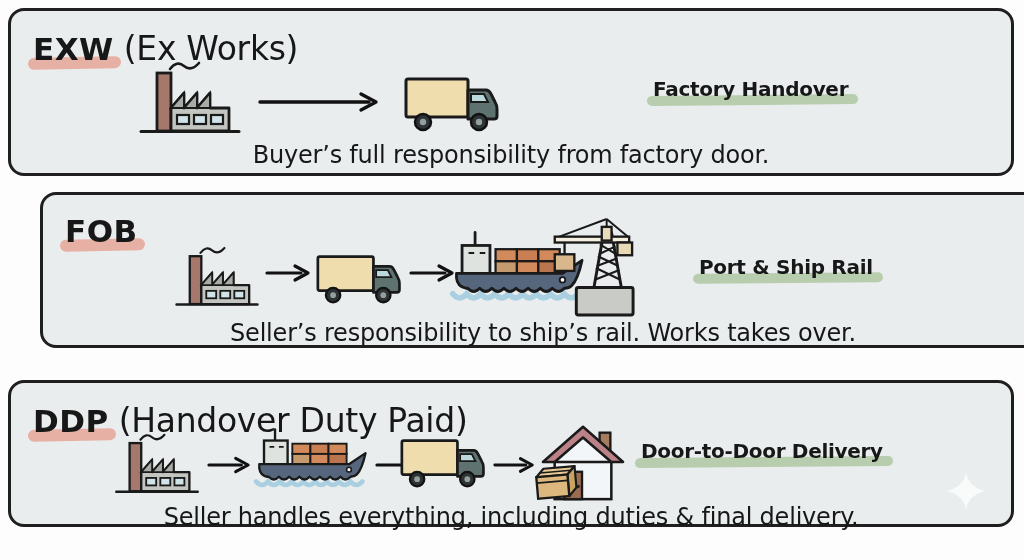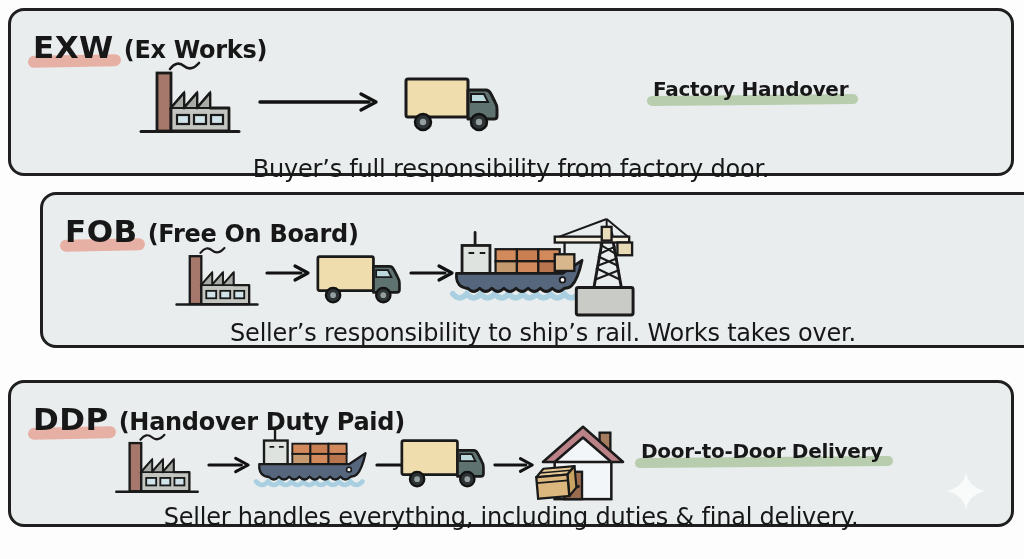--- a/index.html
+++ b/index.html
@@ -11,21 +11,21 @@
   body{background:var(--page-bg);font-family:"DejaVu Sans","Liberation Sans",sans-serif;color:var(--ink);position:relative;}
   .panel{position:absolute;left:8px;width:1006px;background:var(--panel-bg);
          border:3px solid var(--border);border-radius:16px;}
   #panel-exw{top:8px;height:168px;}
   #panel-fob{top:192px;height:156px;margin-left:32px;}
   #panel-ddp{top:380px;height:147px;}
   .title{position:absolute;top:18px;left:22px;display:flex;align-items:baseline;gap:10px;white-space:nowrap;}
   .acronym{font-size:31px;font-weight:800;letter-spacing:.5px;position:relative;z-index:0;}
   .acronym::after{content:"";position:absolute;z-index:-1;left:-5px;right:-7px;bottom:-2px;height:12px;
                   border-radius:7px;background:var(--pink);transform:rotate(-1.2deg);}
-  .expansion{font-size:24px;font-weight:700;letter-spacing:-.3px;}
+  .expansion{font-size:33px;font-weight:400;letter-spacing:-.3px;}
   .side-label{position:absolute;font-size:20px;font-weight:600;letter-spacing:-.3px;white-space:nowrap;z-index:0;}
   .side-label::after{content:"";position:absolute;z-index:-1;left:-6px;right:-10px;bottom:-4px;height:10px;
                      border-radius:6px;background:var(--green);transform:rotate(-.5deg);}
   .caption{position:absolute;left:0;right:0;text-align:center;font-size:24px;font-weight:500;letter-spacing:-.2px;white-space:nowrap;}
   .icon{position:absolute;}
   svg{display:block;overflow:visible;}
   .sparkle{position:absolute;right:26px;bottom:14px;opacity:.95;}
 </style>
 </head>
 <body>
@@ -121,27 +121,26 @@
     <svg width="124" height="22" viewBox="0 0 124 22">
         <use href="#ico-arrow-long"></use>
       </svg>
     </span>
   <span class="icon" style="left:392px;top:64px">
     <svg width="100" height="58" viewBox="0 0 100 58">
         <use href="#ico-truck"></use>
       </svg>
     </span>
   <div class="side-label" style="left:642px;top:66px">Factory Handover</div>
-  <div class="caption" style="top:144px">Buyer’s full responsibility from factory door.</div>
+  <div class="caption" style="top:130px">Buyer’s full responsibility from factory door.</div>
 </section>
 
 <section class="panel" id="panel-fob">
   <div class="title">
     <span class="acronym">FOB</span>
-    <span class="expansion">(Free On Board)</span>
   </div>
   <span class="icon" style="left:130px;top:48px">
     <svg width="88" height="66" viewBox="0 0 106 80">
         <use href="#ico-factory"></use>
       </svg>
     </span>
   <span class="icon" style="left:222px;top:68px">
     <svg width="46" height="20" viewBox="0 0 46 20">
         <use href="#ico-arrow"></use>
       </svg>
@@ -154,20 +153,21 @@
   <span class="icon" style="left:366px;top:68px">
     <svg width="46" height="20" viewBox="0 0 46 20">
         <use href="#ico-arrow"></use>
       </svg>
     </span>
   <span class="icon" style="left:408px;top:20px">
     <svg width="186" height="104" viewBox="0 0 190 106">
         <use href="#ico-ship-crane"></use>
       </svg>
     </span>
+  <div class="side-label" style="left:656px;top:60px">Port &amp; Ship Rail</div>
   <div class="caption" style="top:124px">Seller’s responsibility to ship’s rail. Works takes over.</div>
 </section>
 
 <section class="panel" id="panel-ddp">
   <div class="title">
     <span class="acronym">DDP</span>
     <span class="expansion">(Handover Duty Paid)</span>
   </div>
   <span class="icon" style="left:102px;top:46px">
     <svg width="88" height="68" viewBox="0 0 106 80">

